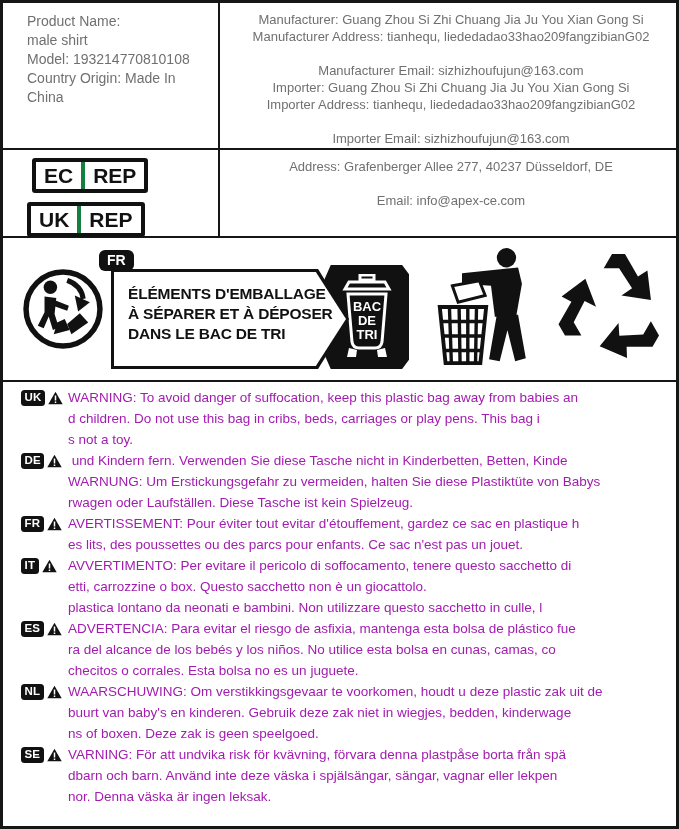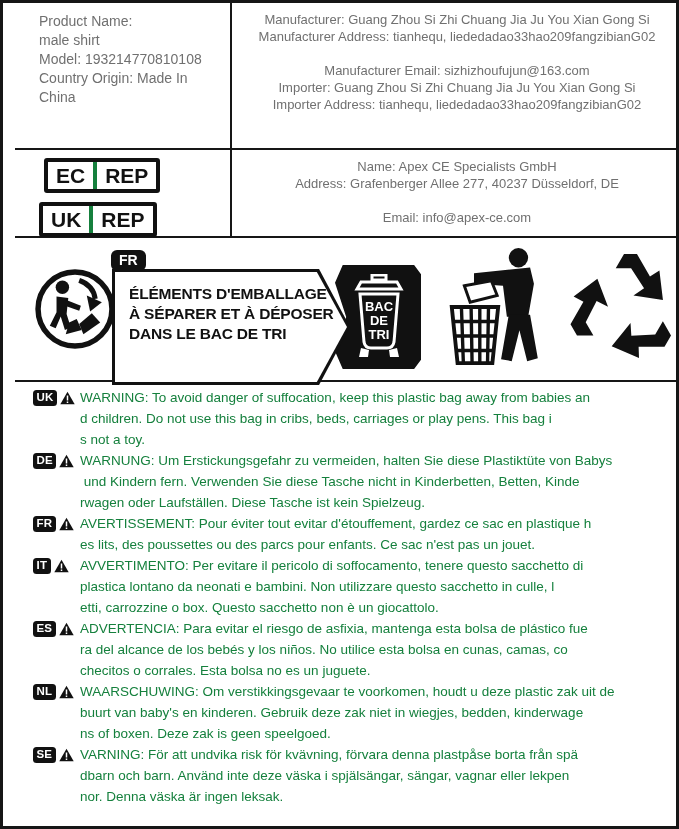--- a/index.html
+++ b/index.html
@@ -1,58 +1,58 @@
 <!DOCTYPE html>
 <html><head>
 <meta charset="utf-8">
 <style>
   html,body{margin:0;padding:0;background:#fff;}
   .page{
     width:679px;height:829px;box-sizing:border-box;
     border:3px solid #161616;background:#fff;
     font-family:"Liberation Sans","DejaVu Sans",sans-serif;
-    position:relative;overflow:hidden;padding-left:12px;
+    position:relative;overflow:hidden;
   }
   
   .sec{box-sizing:border-box;border-bottom:2px solid #161616;display:grid;grid-template-columns:215px 1fr;}
   .sec1{height:147px;}
   .sec2{height:88px;}
   .colL{padding:9px 4px 0 24px;}
   .colR{border-left:2px solid #161616;padding:8px 6px 0 12px;}
   .pline{font-size:14px;line-height:19px;color:#707070;min-height:19px;}
   .mline{font-size:13px;line-height:17px;color:#707070;min-height:17px;white-space:pre;text-align:center;}
   
   .rep-box{display:inline-flex;border:4px solid #111;border-radius:3px;color:#111;
     font-weight:700;font-size:21px;line-height:1;margin-left:24px;background:#fff;}
   .rep-box.first{margin-top:8px;margin-bottom:9px;margin-left:29px;}
   .rep-cell{padding:3px 8px;}
   .rep-cell + .rep-cell{border-left:4px solid #15803d;}
   
   .sec3{height:142px;border-bottom:2px solid #161616;position:relative;display:block;}
   .sec3 .abs{position:absolute;}
   .fr-tab{left:96px;top:12px;background:#111;color:#fff;font-weight:700;font-size:14px;
     padding:3px 8px 4px;border-radius:6px;z-index:3;line-height:1;}
-  .banner{left:97px;top:31px;width:238px;height:116px;background:#111;z-index:2;
+  .banner{left:108px;top:31px;width:238px;height:100px;background:#111;z-index:2;
     clip-path:polygon(0 0,87% 0,100% 50%,87% 100%,0 100%);}
   .banner-inner{position:absolute;inset:3px;background:#fff;box-sizing:border-box;
     clip-path:polygon(0 0,87% 0,100% 50%,87% 100%,0 100%);padding:12px 0 0 14px;}
   .banner-line{font-weight:700;font-size:15.5px;line-height:20px;color:#111;letter-spacing:-0.2px;white-space:nowrap;}
   .bin-block{left:320px;top:27px;width:86px;height:104px;background:#111;
     clip-path:polygon(9% 0,92% 0,100% 9%,100% 91%,92% 100%,9% 100%,0 83%,13% 50%,0 17%);}
   .bin-block svg{position:absolute;left:16px;top:9px;}
   svg text{font-family:"Liberation Sans","DejaVu Sans",sans-serif;font-weight:700;fill:#fff;}
   
   .sec4{padding:5px 8px 0 18px;}
   .wrow{display:flex;align-items:flex-start;}
   .wbadges{flex:none;width:47px;display:flex;gap:3px;align-items:center;padding-top:3px;}
   .wbadge{display:inline-block;background:#111;color:#fff;font-weight:700;font-size:11.5px;
     line-height:1;padding:2px 3.5px;border-radius:3.5px;letter-spacing:0.2px;}
   .warn-tri{width:15px;height:14px;flex:none;}
   .wtext{flex:1;padding-top:0;}
-  .wline{font-size:13.5px;line-height:21px;color:#15803d;white-space:pre;min-height:21px;}
+  .wline{font-size:13.5px;line-height:21px;color:#a21caf;white-space:pre;min-height:21px;}
 </style>
 </head>
 <body>
 
 <div class="page">
 
   <div class="sec sec1">
     <div class="colL">
       <div class="pline">Product Name:</div>
       <div class="pline">male shirt</div>
@@ -60,37 +60,37 @@
       <div class="pline">Country Origin: Made In China</div>
     </div>
     <div class="colR">
       <div class="mline">Manufacturer: Guang Zhou Si Zhi Chuang Jia Ju You Xian Gong Si</div>
       <div class="mline">Manufacturer Address: tianhequ, liededadao33hao209fangzibianG02</div>
       <div class="mline"></div>
       <div class="mline">Manufacturer Email: sizhizhoufujun@163.com</div>
       <div class="mline">Importer: Guang Zhou Si Zhi Chuang Jia Ju You Xian Gong Si</div>
       <div class="mline">Importer Address: tianhequ, liededadao33hao209fangzibianG02</div>
       <div class="mline"></div>
+      <div class="mline">Importer Email: sizhizhoufujun@163.com</div>
     </div>
   </div>
 
   <div class="sec sec2">
     <div>
       <div class="rep-box first">
         <span class="rep-cell">EC</span>
         <span class="rep-cell">REP</span>
       </div>
       <br>
       <div class="rep-box">
         <span class="rep-cell">UK</span>
         <span class="rep-cell">REP</span>
       </div>
     </div>
     <div class="colR">
-      <div class="mline">Name: Apex CE Specialists GmbH</div>
       <div class="mline">Address: Grafenberger Allee 277, 40237 Düsseldorf, DE</div>
       <div class="mline"></div>
       <div class="mline">Email: info@apex-ce.com</div>
     </div>
   </div>
 
   <div class="sec3">
 
     <svg class="abs" style="left:18px;top:29px;" width="84" height="84" viewBox="0 0 100 100">
       <circle cx="50" cy="50" r="44" fill="none" stroke="#111" stroke-width="6.5"></circle>
@@ -168,22 +168,22 @@
     <div class="wrow">
       <div class="wbadges">
         <span class="wbadge">DE</span>
         <svg class="warn-tri" viewBox="0 0 24 22">
           <path d="M12 1 L23.5 21 L0.5 21 Z" fill="#111"></path>
           <rect x="10.8" y="7" width="2.4" height="8" fill="#fff"></rect>
           <rect x="10.8" y="16.6" width="2.4" height="2.4" fill="#fff"></rect>
         </svg>
       </div>
       <div class="wtext">
+        <div class="wline"> und Kindern fern. Verwenden Sie diese Tasche nicht in Kinderbetten, Betten, Kinde</div>
         <div class="wline">WARNUNG: Um Erstickungsgefahr zu vermeiden, halten Sie diese Plastiktüte von Babys</div>
-        <div class="wline"> und Kindern fern. Verwenden Sie diese Tasche nicht in Kinderbetten, Betten, Kinde</div>
         <div class="wline">rwagen oder Laufställen. Diese Tasche ist kein Spielzeug.</div>
       </div>
     </div>
 
     <div class="wrow">
       <div class="wbadges">
         <span class="wbadge">FR</span>
         <svg class="warn-tri" viewBox="0 0 24 22">
           <path d="M12 1 L23.5 21 L0.5 21 Z" fill="#111"></path>
           <rect x="10.8" y="7" width="2.4" height="8" fill="#fff"></rect>
@@ -200,22 +200,22 @@
       <div class="wbadges">
         <span class="wbadge">IT</span>
         <svg class="warn-tri" viewBox="0 0 24 22">
           <path d="M12 1 L23.5 21 L0.5 21 Z" fill="#111"></path>
           <rect x="10.8" y="7" width="2.4" height="8" fill="#fff"></rect>
           <rect x="10.8" y="16.6" width="2.4" height="2.4" fill="#fff"></rect>
         </svg>
       </div>
       <div class="wtext">
         <div class="wline">AVVERTIMENTO: Per evitare il pericolo di soffocamento, tenere questo sacchetto di</div>
+        <div class="wline">etti, carrozzine o box. Questo sacchetto non è un giocattolo.</div>
         <div class="wline">plastica lontano da neonati e bambini. Non utilizzare questo sacchetto in culle, l</div>
-        <div class="wline">etti, carrozzine o box. Questo sacchetto non è un giocattolo.</div>
       </div>
     </div>
 
     <div class="wrow">
       <div class="wbadges">
         <span class="wbadge">ES</span>
         <svg class="warn-tri" viewBox="0 0 24 22">
           <path d="M12 1 L23.5 21 L0.5 21 Z" fill="#111"></path>
           <rect x="10.8" y="7" width="2.4" height="8" fill="#fff"></rect>
           <rect x="10.8" y="16.6" width="2.4" height="2.4" fill="#fff"></rect>

